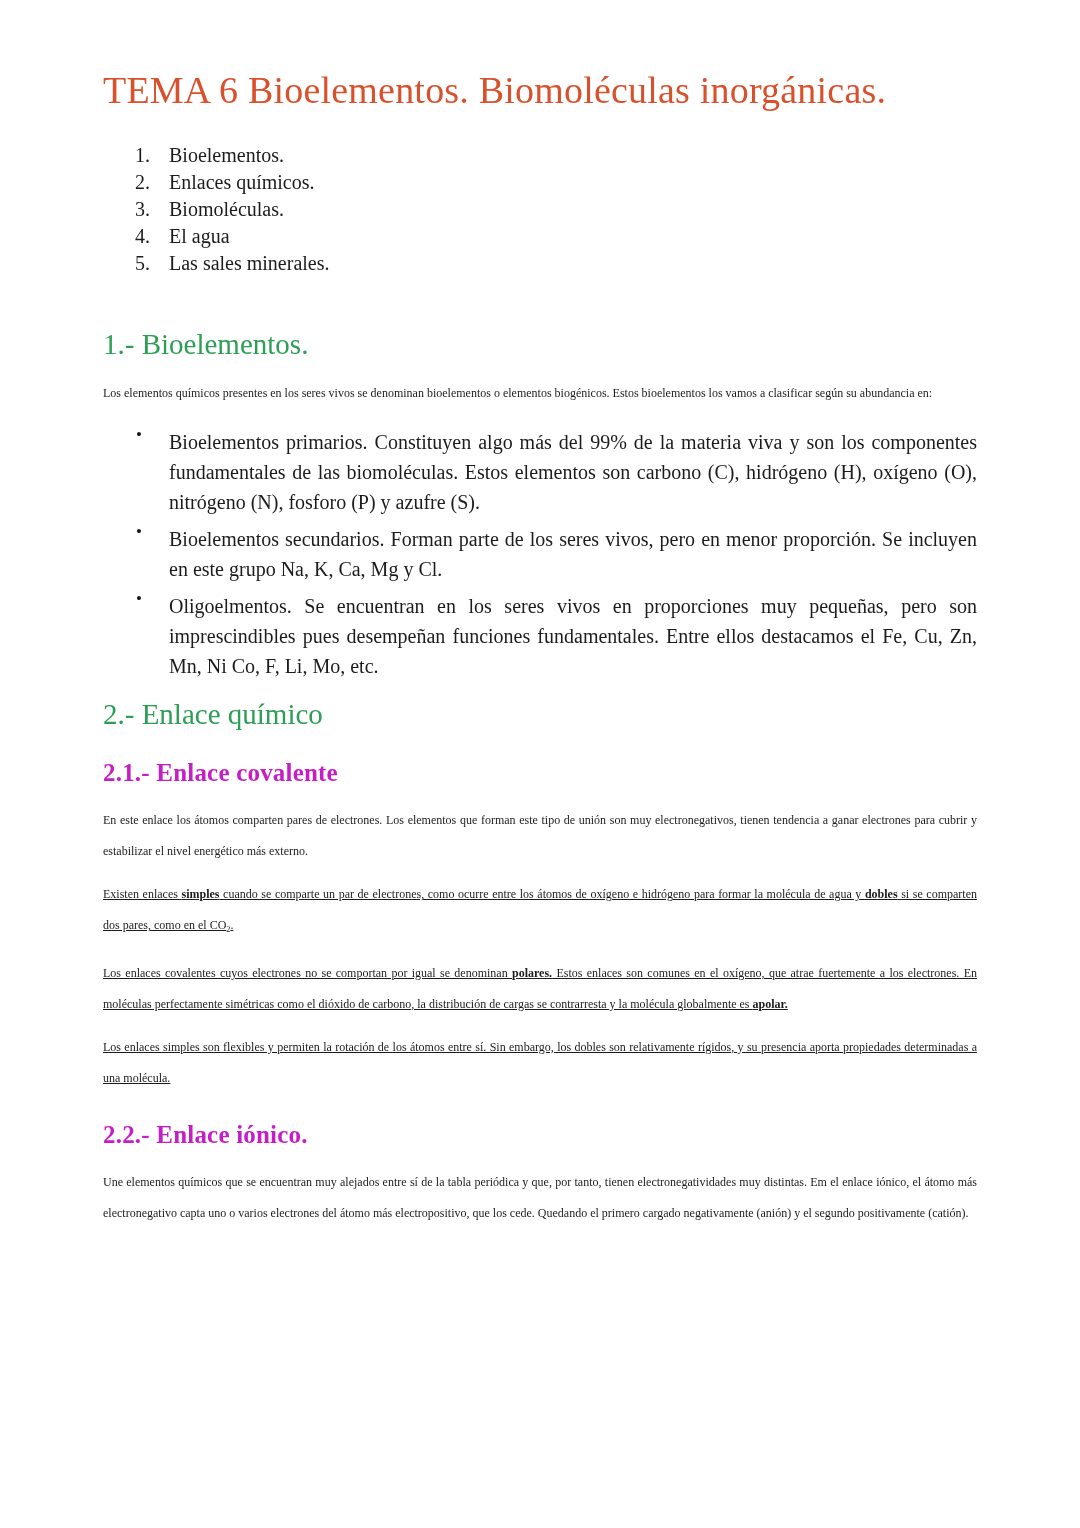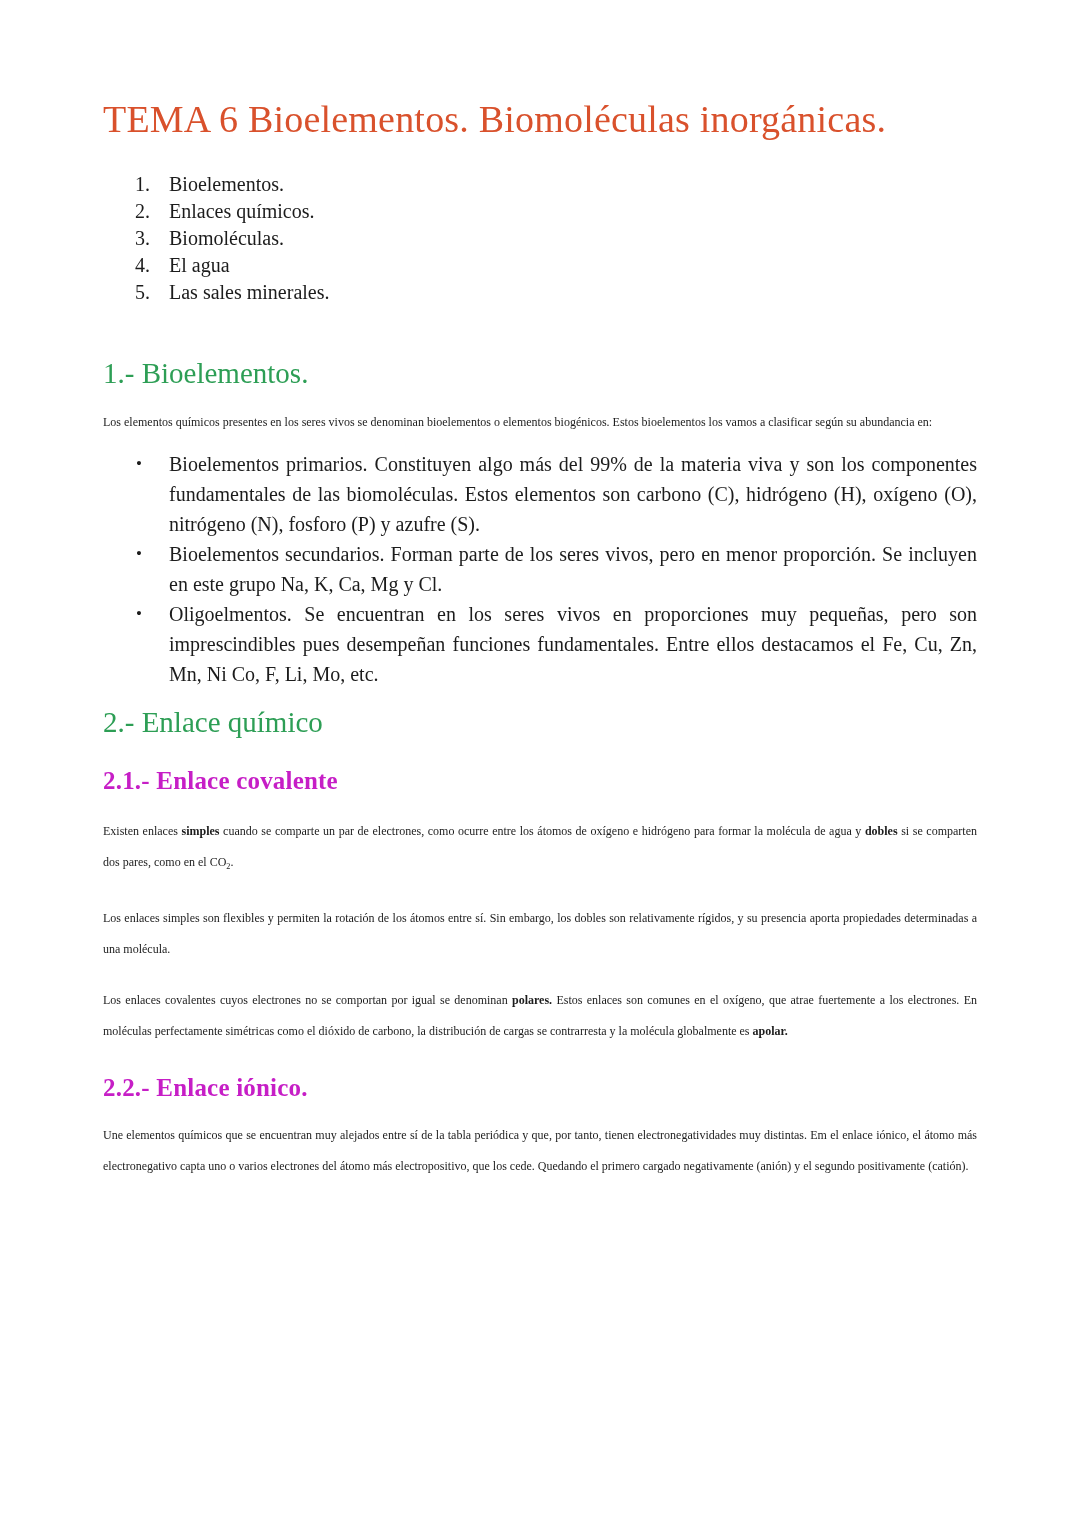--- a/index.html
+++ b/index.html
@@ -8,21 +8,21 @@
     --subsection-heading:#c61ec6;
     --body:#1c1c1c;
     --page-bg:#ffffff;
   }
   *{margin:0;padding:0;box-sizing:border-box;}
   html,body{background:#e8e8e8;}
   .page{
     width:1080px;height:1528px;
     margin:0 auto;
     background:var(--page-bg);
-    padding:98px 103px 0 103px;
+    padding:69px 103px 0 103px;
     overflow:hidden;
     font-family:"Liberation Serif","DejaVu Serif",serif;
     color:var(--body);
   }
   .doc-title{
     font-size:38px;
     font-weight:400;
     color:var(--title);
     line-height:1.15;
     letter-spacing:0.2px;
@@ -55,40 +55,41 @@
     color:var(--subsection-heading);
     line-height:1.2;
     letter-spacing:0.2px;
   }
   .body-p{
     margin-top:17px;
     font-size:12px;
     line-height:31px;
     text-align:justify;
   }
-  .body-p.tight{margin-top:20px;}
+  .body-p.tight{margin-top:12px;text-decoration:underline;}
   .mt-sub{margin-top:26px;}
   .bullets{
     list-style:none;
     margin-top:11px;
     font-size:20px;
   }
   .bullet-item{
     display:flex;
     line-height:30px;
   }
   .bullet-marker{
     margin-left:33px;
     width:33px;
     flex:none;
     font-size:17px;
   }
   .bullet-text{
     flex:1;
     text-align:justify;
+    margin-top:7px;
   }
   b{font-weight:700;}
   sub{font-size:0.68em;}
 </style>
 </head>
 <body>
 
 <div class="page">
 
   <h1 class="doc-title">TEMA 6 Bioelementos. Biomoléculas inorgánicas.</h1>
@@ -133,24 +134,25 @@
       <span class="bullet-marker">•</span>
       <span class="bullet-text">Oligoelmentos. Se encuentran en los seres vivos en proporciones muy pequeñas, pero son imprescindibles pues desempeñan funciones fundamentales. Entre ellos destacamos el Fe, Cu, Zn, Mn, Ni Co, F, Li, Mo, etc.</span>
     </li>
   </ul>
 
   <h2 class="sec-heading second">2.- Enlace químico</h2>
 
 
   <h3 class="subsec-heading mt-sub">2.1.- Enlace covalente</h3>
 
+  <p class="body-p">En este enlace los átomos comparten pares de electrones. Los elementos que forman este tipo de unión son muy electronegativos, tienen tendencia a ganar electrones para cubrir y estabilizar el nivel energético más externo.</p>
 
   <p class="body-p tight"><span>Existen enlaces </span><b>simples</b><span> cuando se comparte un par de electrones, como ocurre entre los átomos de oxígeno e hidrógeno para formar la molécula de agua y </span><b>dobles</b><span> si se comparten dos pares, como en el CO</span><sub>2</sub><span>.</span></p>
 
+  <p class="body-p tight"><span>Los enlaces covalentes cuyos electrones no se comportan por igual se denominan </span><b>polares.</b><span> Estos enlaces son comunes en el oxígeno, que atrae fuertemente a los electrones. En moléculas perfectamente simétricas como el dióxido de carbono, la distribución de cargas se contrarresta y la molécula globalmente es </span><b>apolar.</b></p>
+
   <p class="body-p tight">Los enlaces simples son flexibles y permiten la rotación de los átomos entre sí. Sin embargo, los dobles son relativamente rígidos, y su presencia aporta propiedades determinadas a una molécula.</p>
-
-  <p class="body-p tight"><span>Los enlaces covalentes cuyos electrones no se comportan por igual se denominan </span><b>polares.</b><span> Estos enlaces son comunes en el oxígeno, que atrae fuertemente a los electrones. En moléculas perfectamente simétricas como el dióxido de carbono, la distribución de cargas se contrarresta y la molécula globalmente es </span><b>apolar.</b></p>
 
   <h3 class="subsec-heading mt-sub">2.2.- Enlace iónico.</h3>
 
   <p class="body-p">Une elementos químicos que se encuentran muy alejados entre sí de la tabla periódica y que, por tanto, tienen electronegatividades muy distintas. Em el enlace iónico, el átomo más electronegativo capta uno o varios electrones del átomo más electropositivo, que los cede. Quedando el primero cargado negativamente (anión) y el segundo positivamente (catión).</p>
 
 </div>
 
 </body></html>

